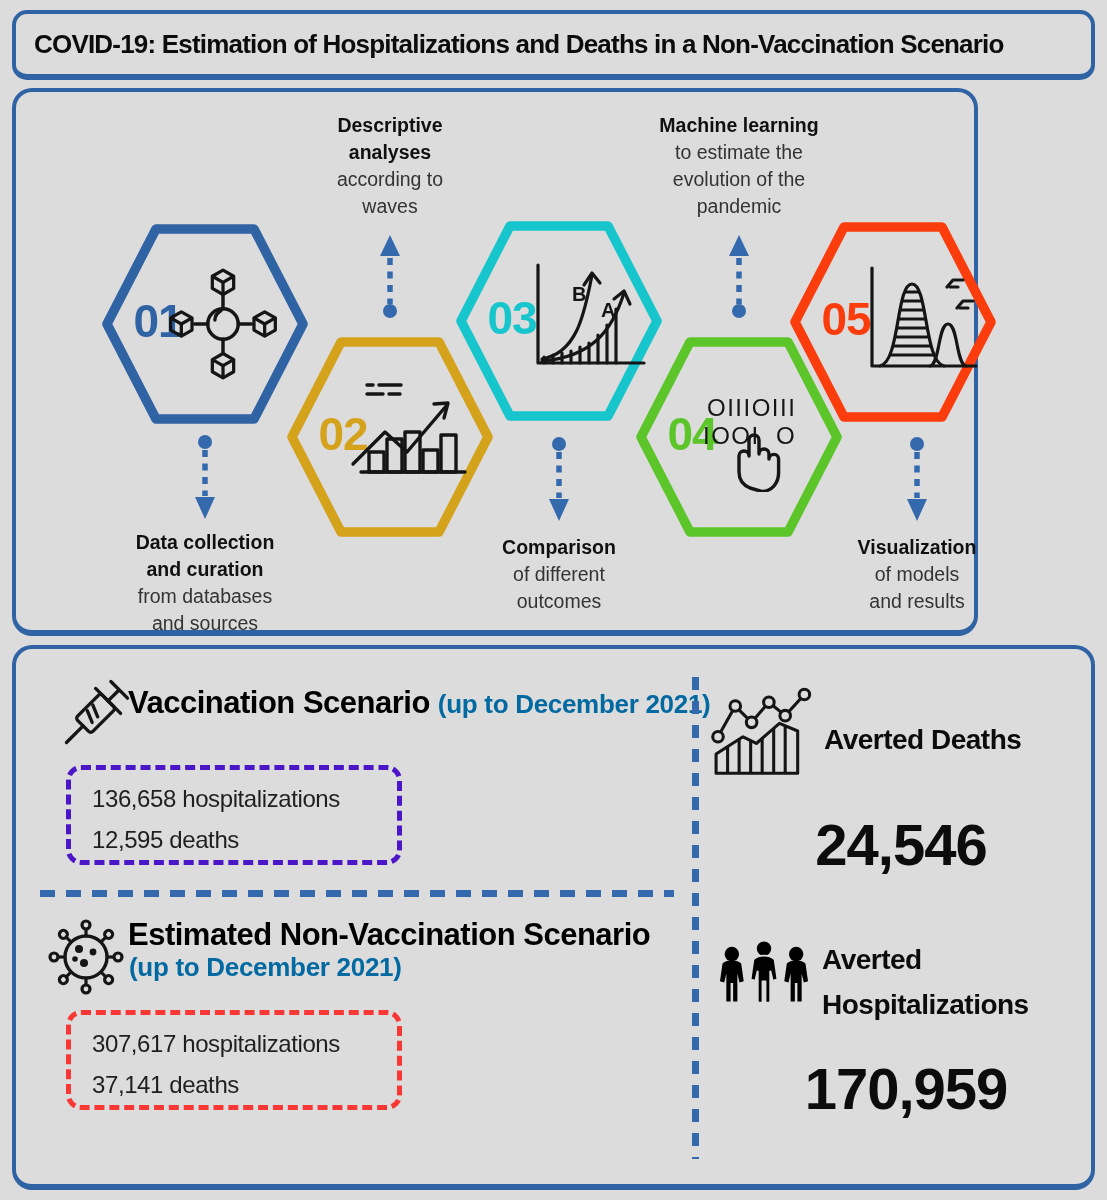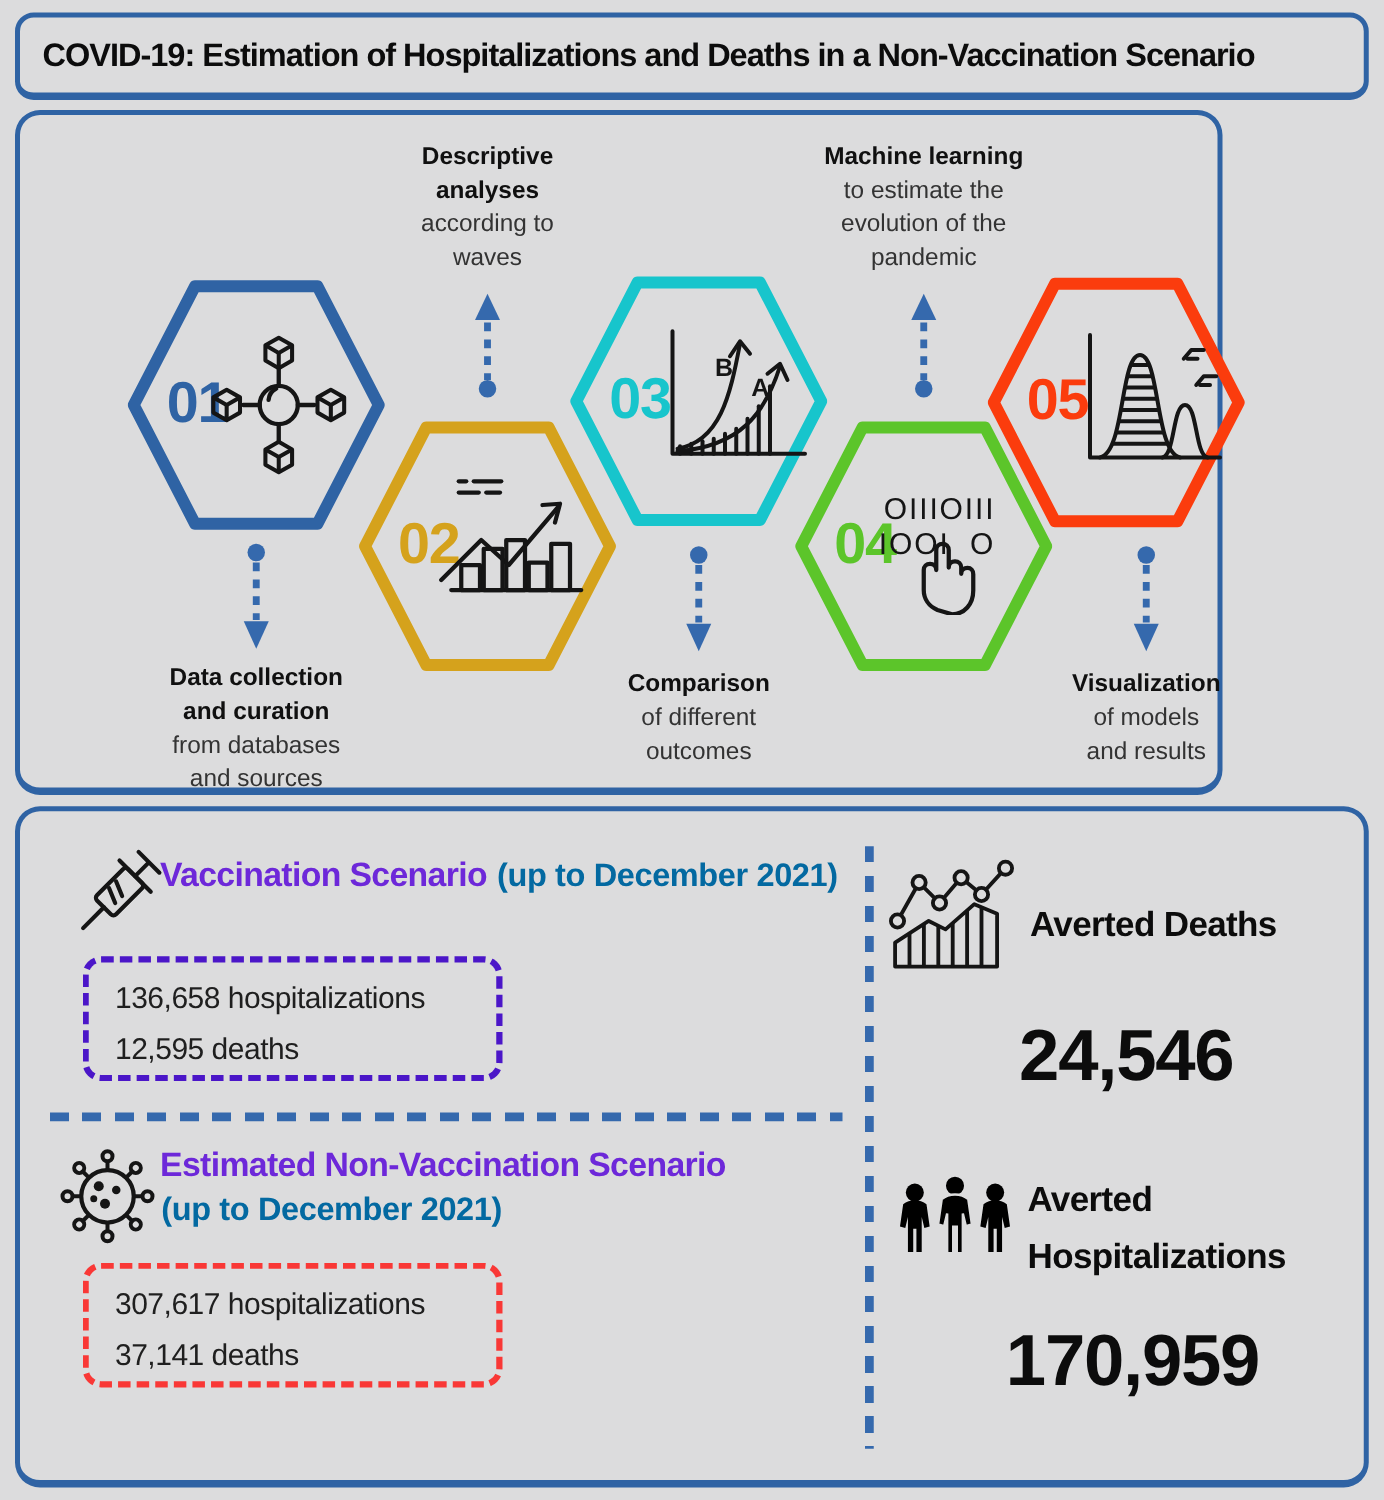--- a/index.html
+++ b/index.html
@@ -20,21 +20,21 @@
 
   
   .caption{position:absolute;text-align:center;font-size:19.5px;line-height:27px;color:#333;}
   .caption b{display:block;color:#101010;font-weight:700;}
   .caption span{display:block;}
 
   .arrow{position:absolute;width:26px;height:88px;}
 
   
   .headline{position:absolute;white-space:nowrap;}
-  .headline .big{font-size:27px;font-weight:700;letter-spacing:-0.5px;color:#6d28d9;}
+  .headline .big{font-size:31px;font-weight:700;letter-spacing:-0.5px;color:#000000;}
   .headline .small{font-size:26px;font-weight:700;letter-spacing:-0.3px;color:#0369a1;margin-left:8px;}
   .dashedbox{position:absolute;left:50px;width:336px;height:100px;border:5px dashed;border-radius:15px;
              box-sizing:border-box;padding:8px 0 0 21px;font-size:24px;letter-spacing:-0.4px;color:#1f1f1f;}
   .dashedbox .line{display:block;line-height:41px;white-space:nowrap;}
   .hdivider{position:absolute;left:24px;top:241px;width:634px;height:7px;
             background:repeating-linear-gradient(90deg,#3569ad 0 15px,transparent 15px 26px);}
   .vdivider{position:absolute;left:676px;top:28px;width:7px;height:482px;
             background:repeating-linear-gradient(180deg,#3569ad 0 13px,transparent 13px 24px);}
   .reslabel{position:absolute;font-size:28px;font-weight:700;letter-spacing:-0.5px;color:#0c0c0c;line-height:45px;white-space:nowrap;}
   .resvalue{position:absolute;font-size:58px;font-weight:700;letter-spacing:-1px;color:#0c0c0c;text-align:center;line-height:62px;}

